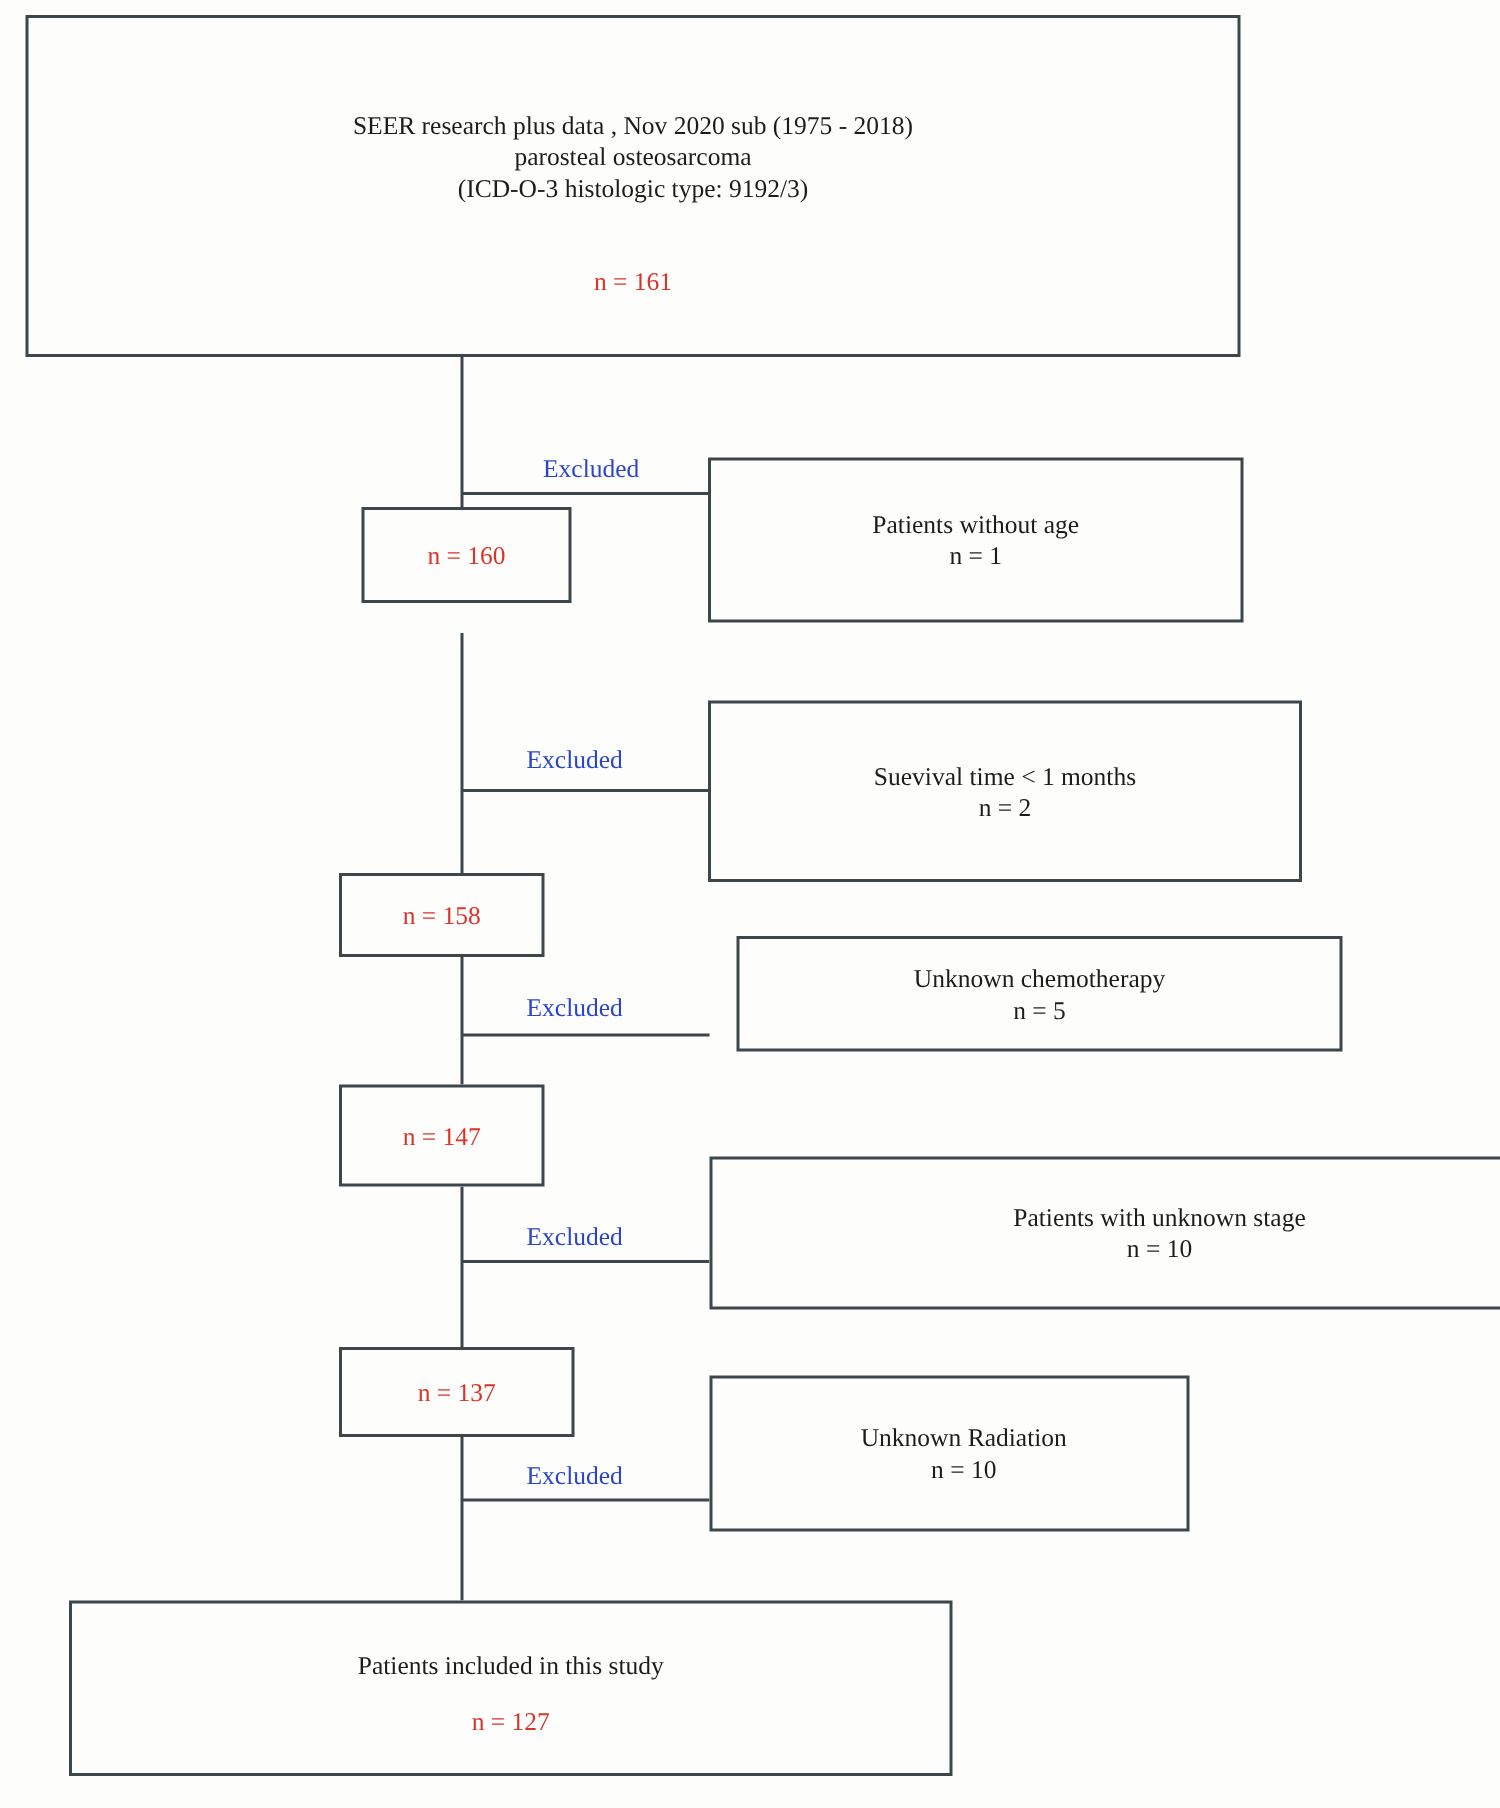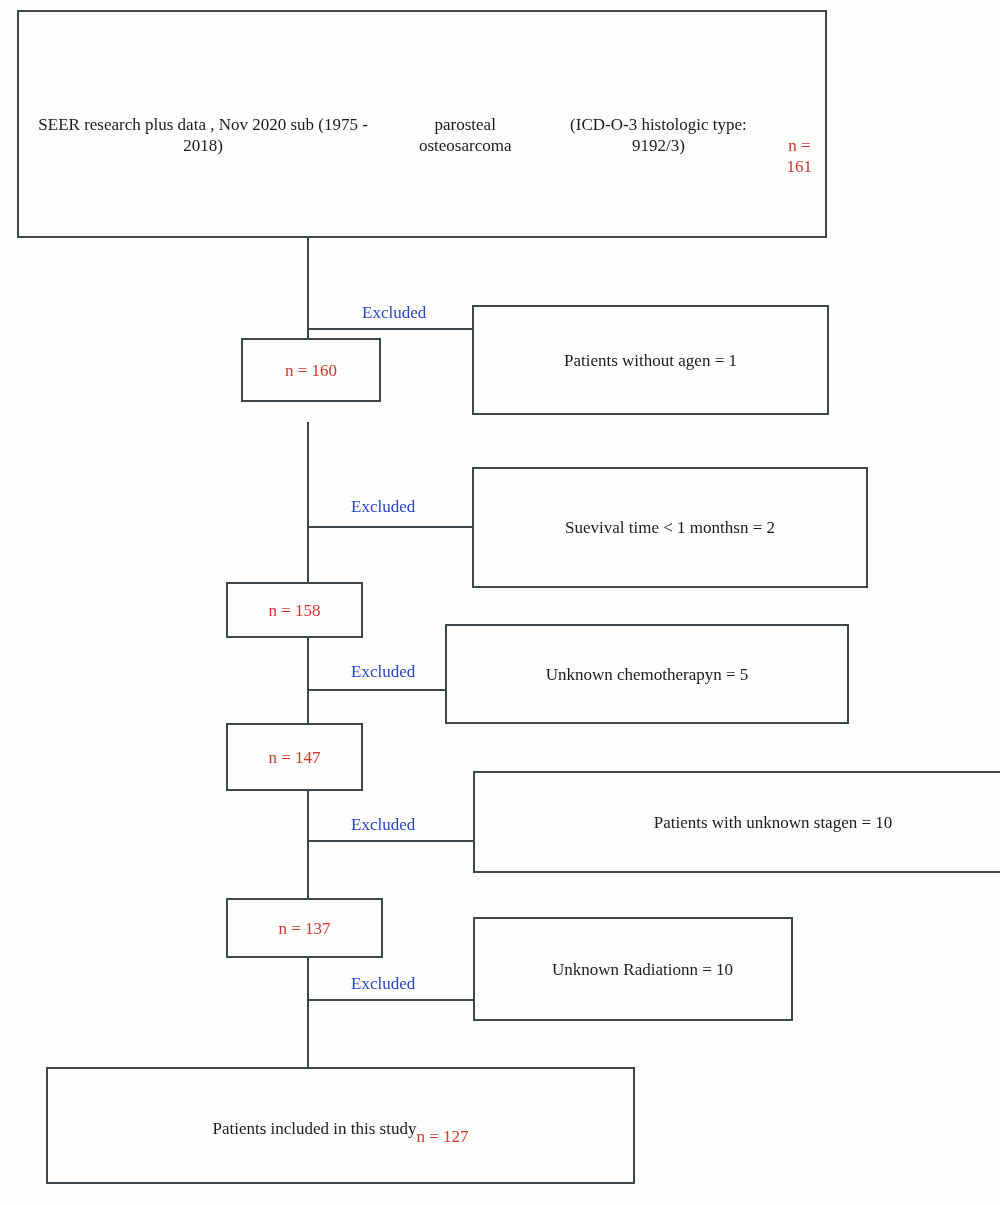--- a/index.html
+++ b/index.html
@@ -19,21 +19,21 @@
     font-size:17px;
     color:var(--ink);
     overflow:hidden;
   }
   .box{
     position:absolute;
     box-sizing:border-box;
     border:2px solid var(--line);
     background:var(--bg);
     display:flex;
-    flex-direction:row;
+    flex-direction:column;
     align-items:center;
     justify-content:center;
     text-align:center;
     line-height:21px;
   }
   .count{color:var(--red);}
   .vline{position:absolute;width:2px;background:var(--line);}
   .hline{position:absolute;height:2px;background:var(--line);}
   .excluded{position:absolute;color:var(--blue);font-size:17px;line-height:20px;}
 
@@ -58,21 +58,21 @@
   #e4{left:351px;top:815px;}
   #e5{left:351px;top:974px;}
 
   #rem-1{left:241px;top:338px;width:140px;height:64px;}
   #rem-2{left:226px;top:582px;width:137px;height:56px;}
   #rem-3{left:226px;top:723px;width:137px;height:68px;}
   #rem-4{left:226px;top:898px;width:157px;height:60px;}
 
   #exc-1{left:472px;top:305px;width:357px;height:110px;}
   #exc-2{left:472px;top:467px;width:396px;height:121px;}
-  #exc-3{left:445px;top:624px;width:404px;height:100px;}
+  #exc-3{left:491px;top:624px;width:404px;height:77px;}
   #exc-4{left:473px;top:771px;width:574px;height:102px;padding-left:26px;}
   #exc-5{left:473px;top:917px;width:320px;height:104px;padding-left:19px;}
 
   #final-box{left:46px;top:1067px;width:589px;height:117px;padding-top:6px;}
   #final-box .count{margin-top:16px;}
 </style>
 </head>
 <body>
 
 <div id="flowchart">

